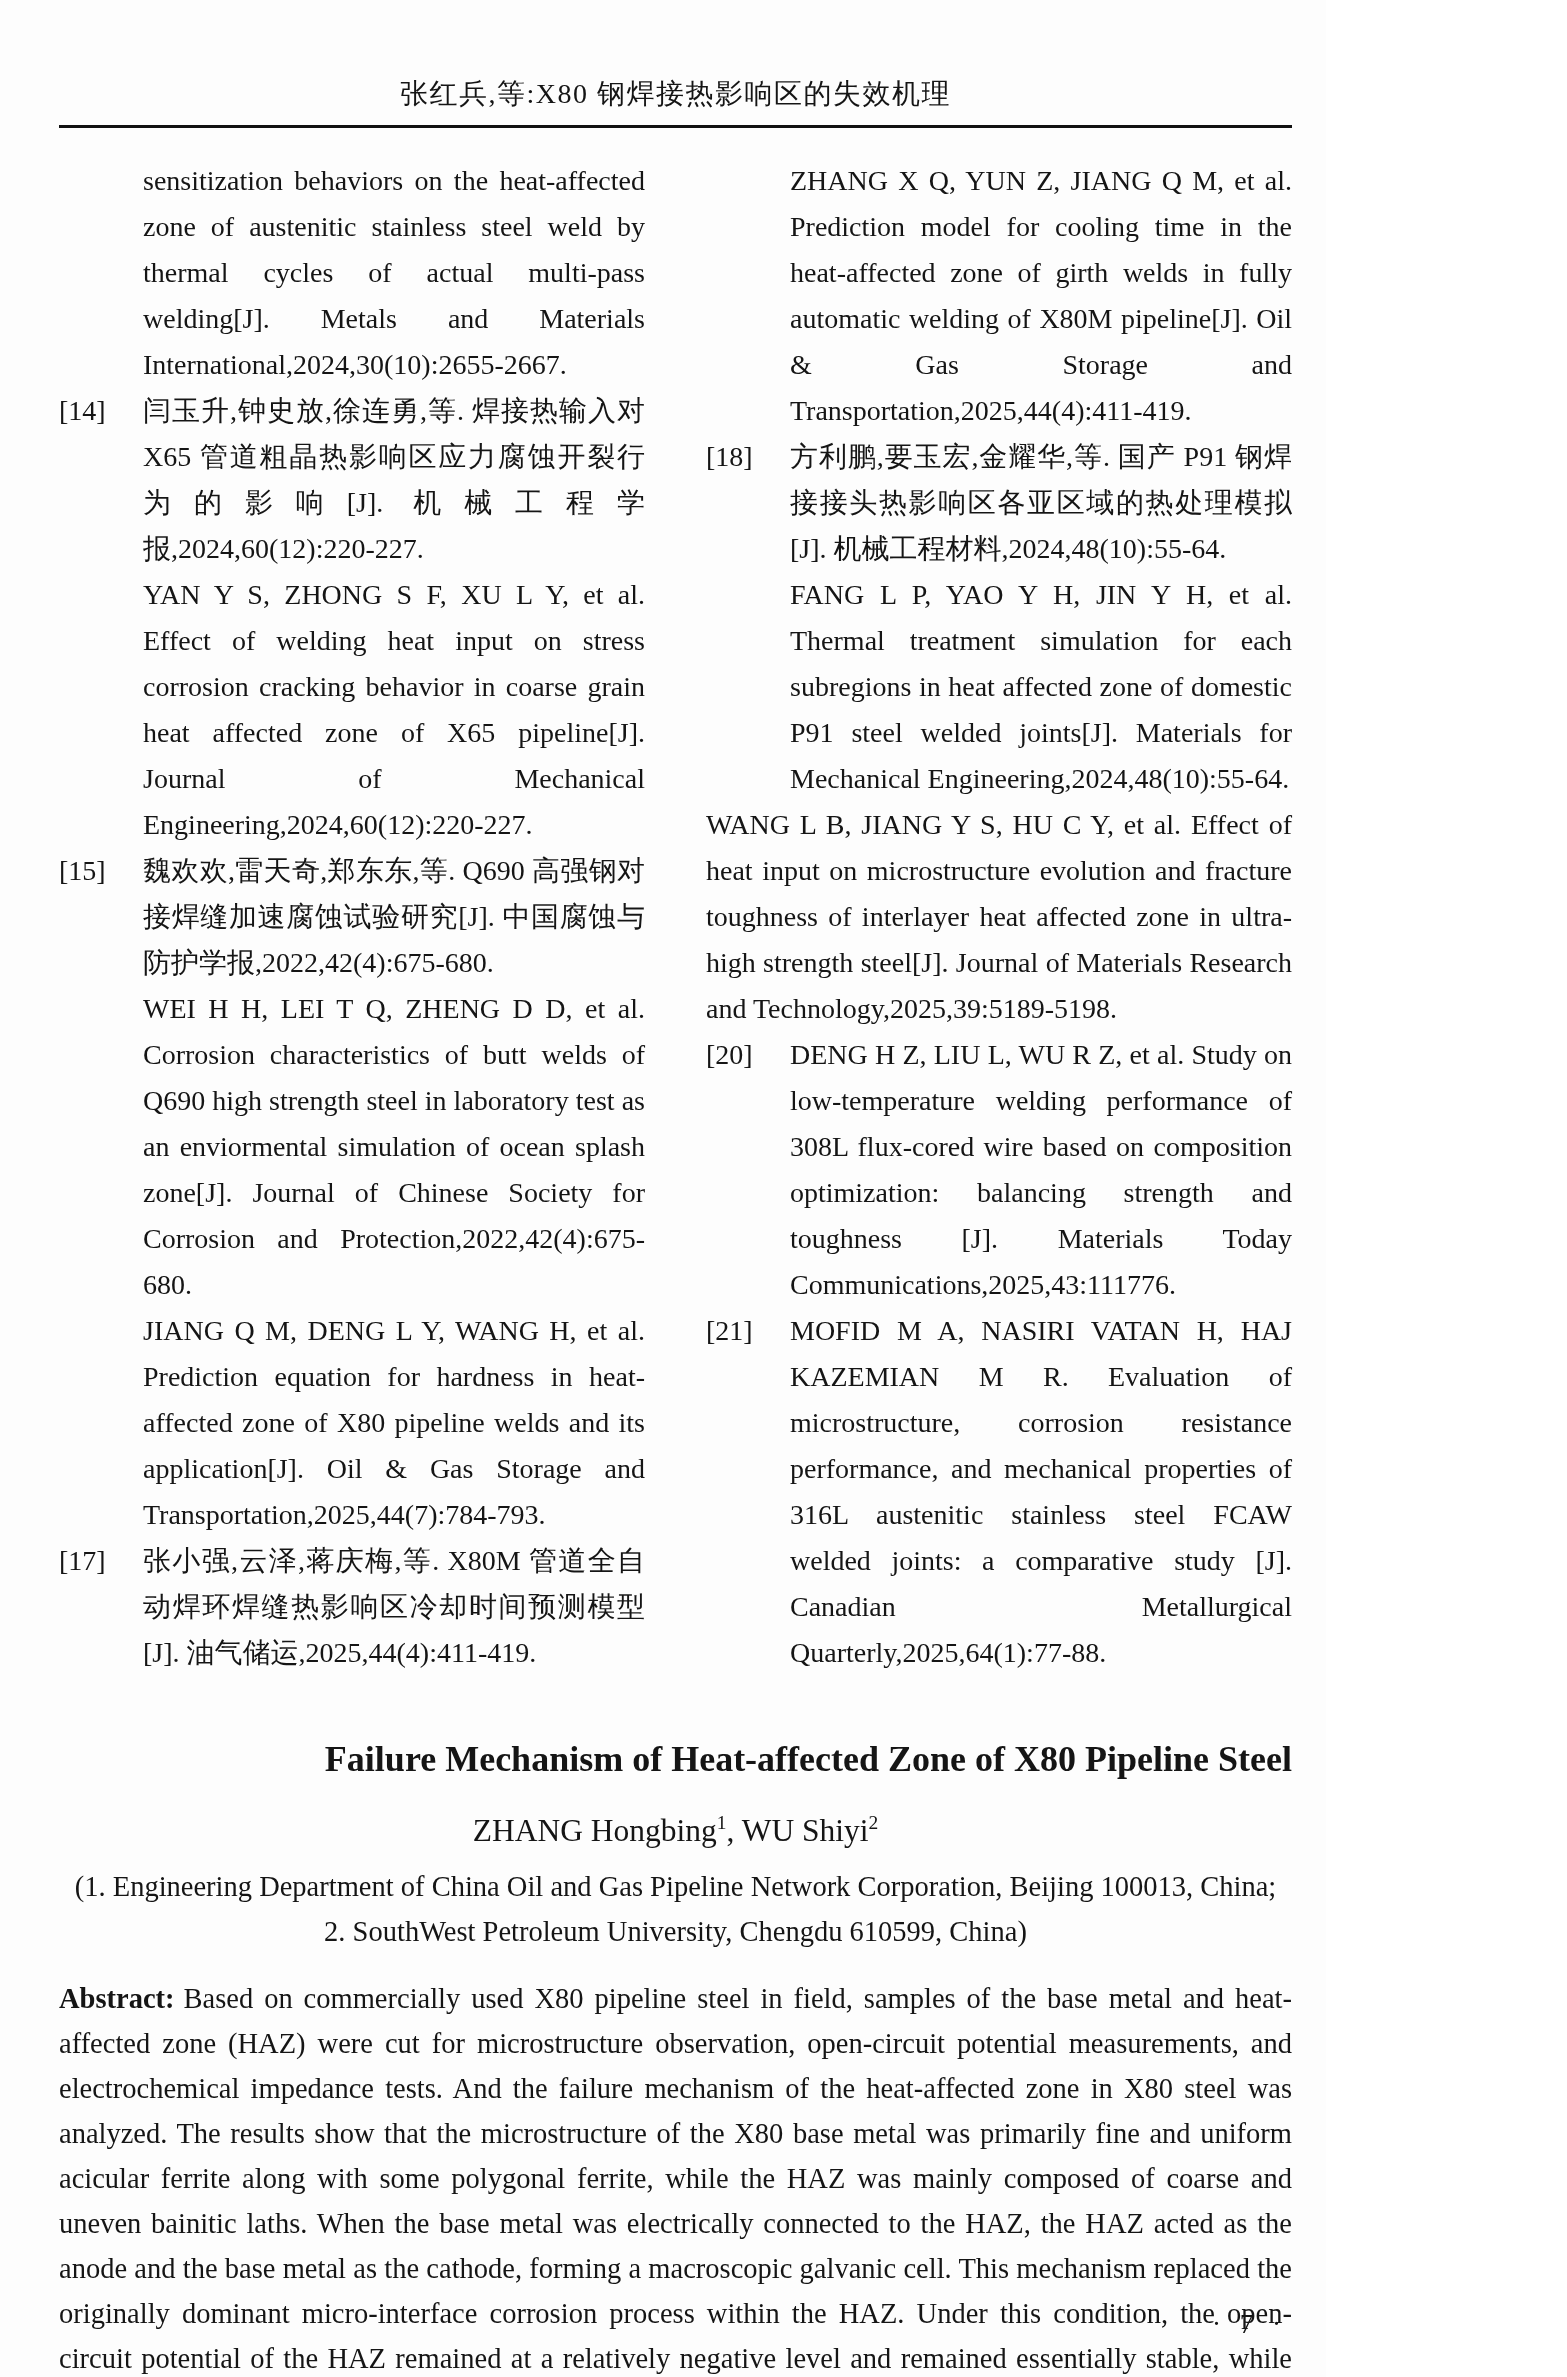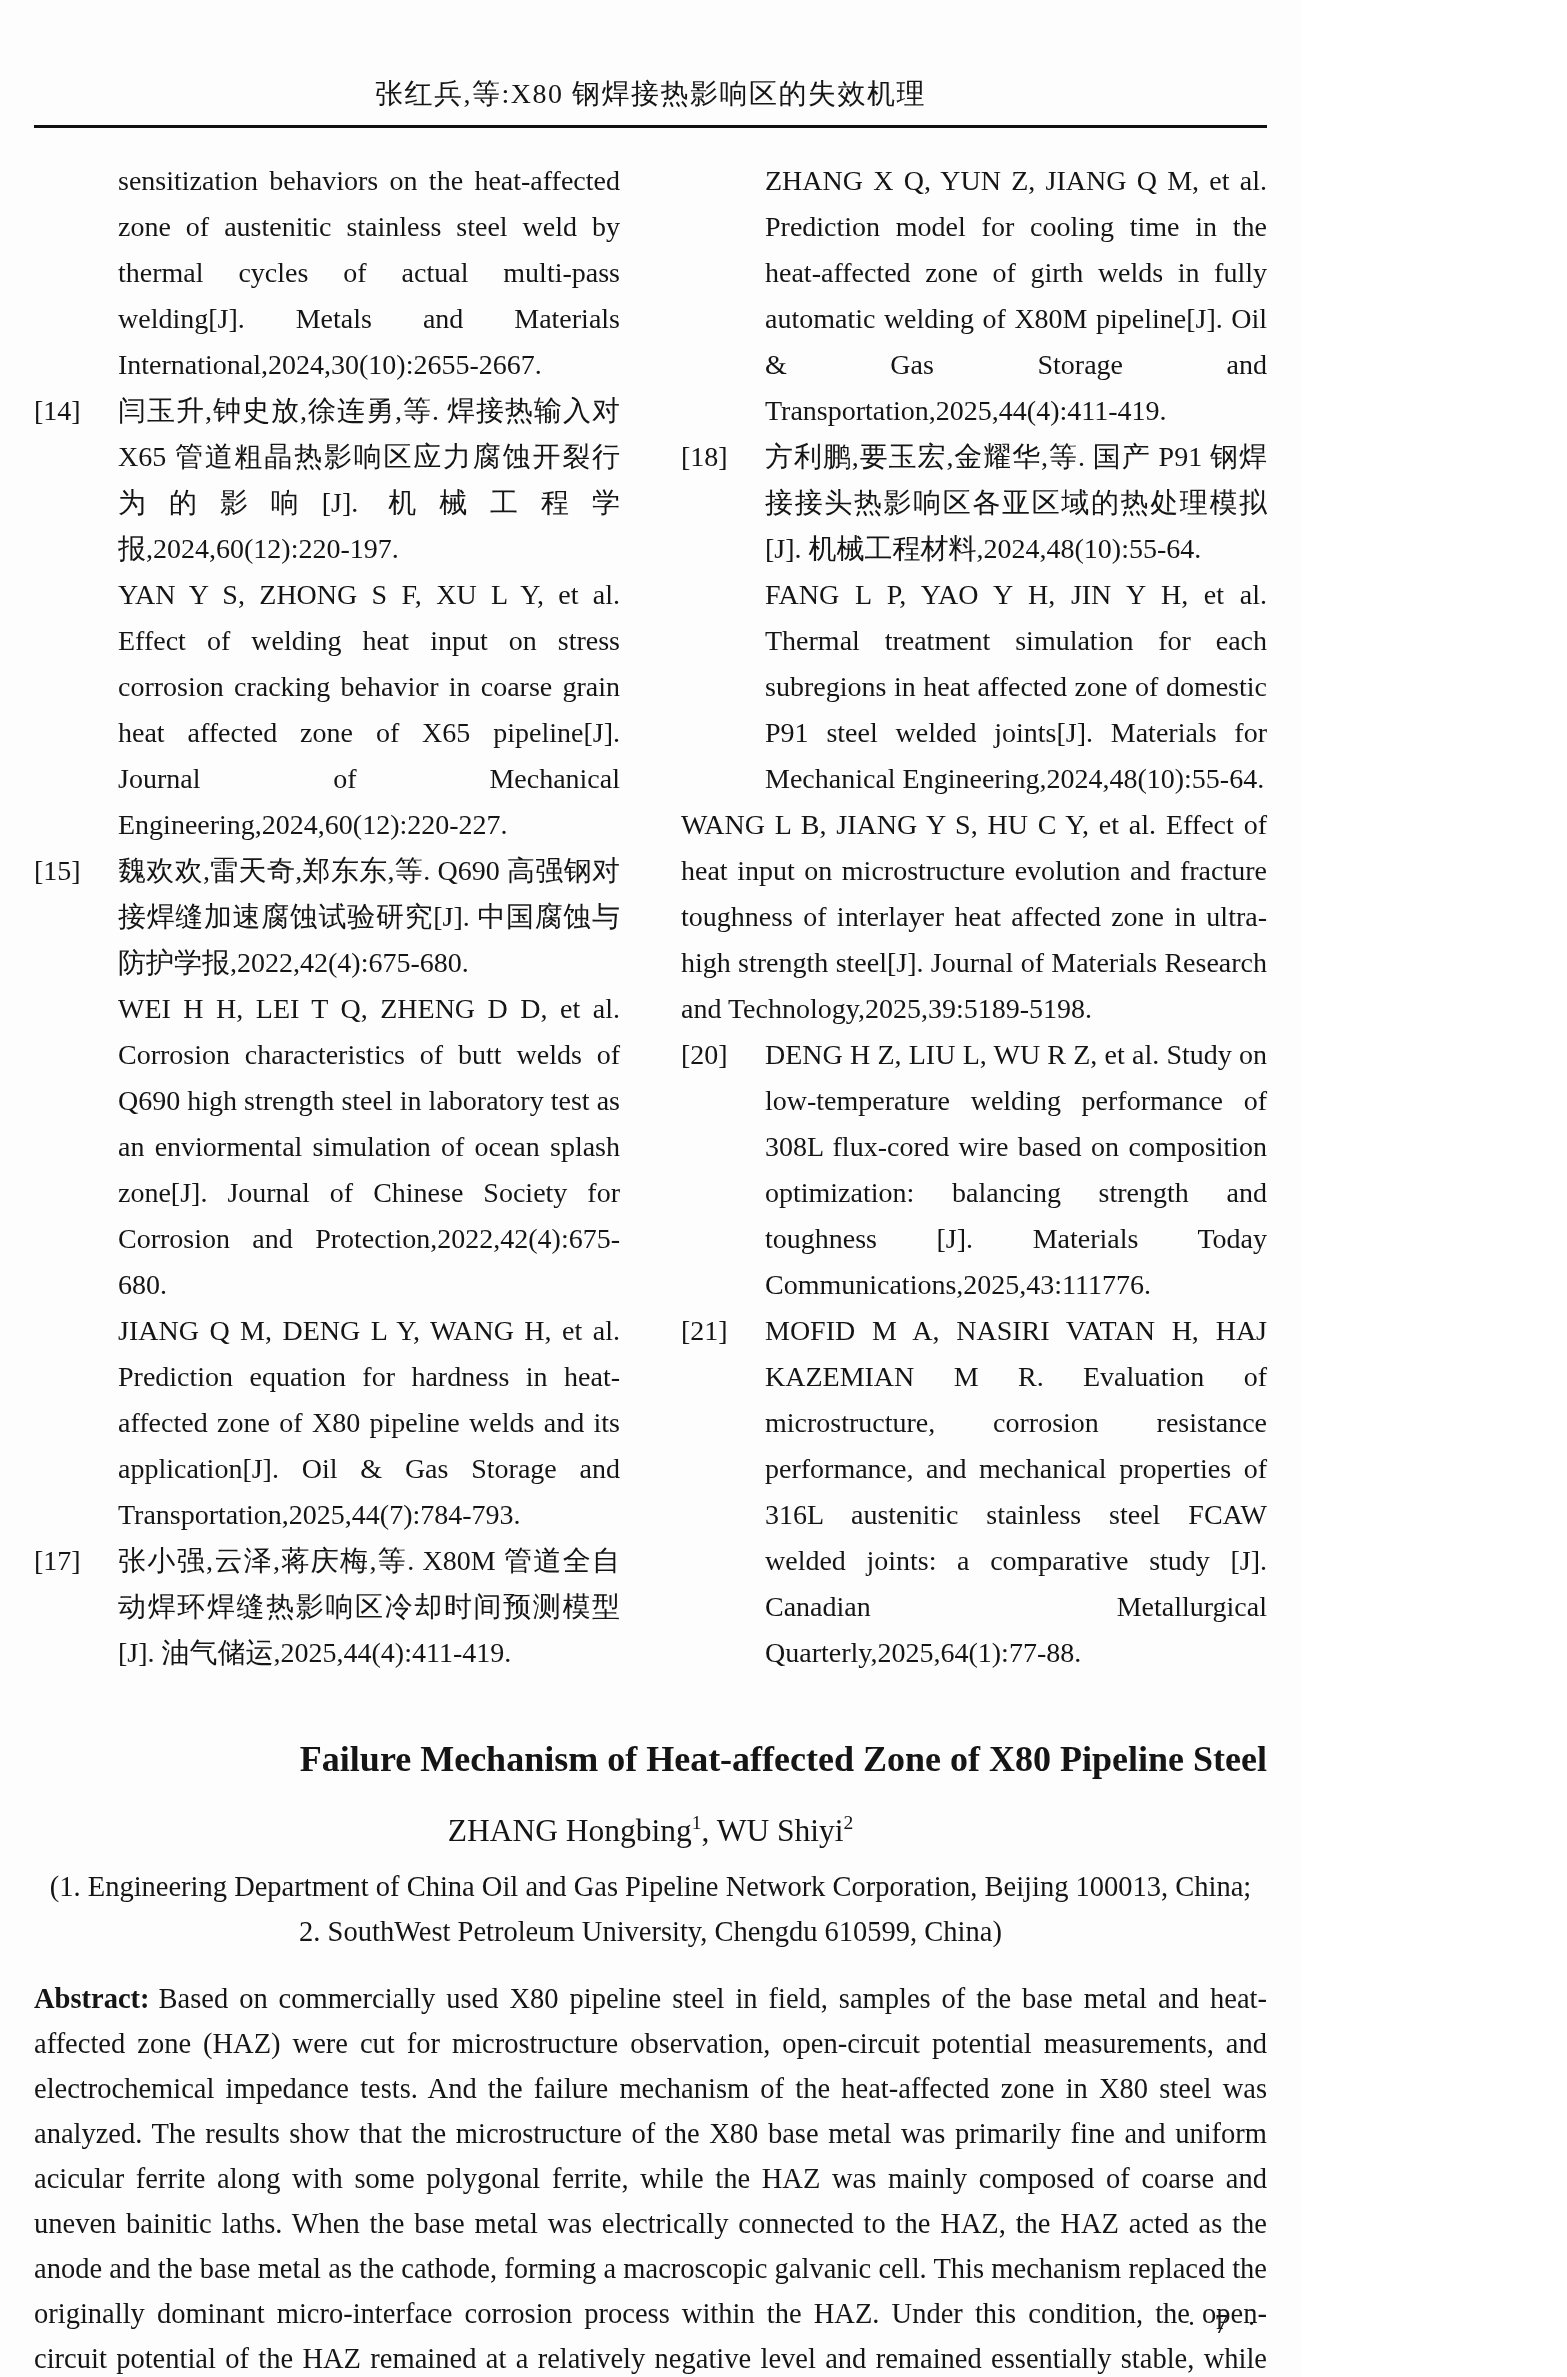--- a/index.html
+++ b/index.html
@@ -4,20 +4,21 @@
 <style>
   html, body { margin: 0; padding: 0; background: #ffffff; }
   .page {
     position: relative;
     width: 1301px;
     height: 2377px;
     background: #fdfdfd;
     color: #151515;
     font-family: "Liberation Serif", "DejaVu Serif", serif;
     overflow: hidden;
+    padding-left: 25px;
   }
   .running-head {
     padding-top: 75px;
     text-align: center;
     font-size: 28px;
     letter-spacing: 1.5px;
   }
   .head-rule {
     margin: 12px 34px 0 34px;
     border-top: 3px solid #111;
@@ -89,21 +90,21 @@
   <div class="head-rule"></div>
 
   <div class="refs">
     <div class="ref-col" id="refs-left">
         <div class="ref-entry">
           <span class="ref-num"></span>
           <div class="ref-text">sensitization behaviors on the heat-affected zone of austenitic stainless steel weld by thermal cycles of actual multi-pass welding[J]. Metals and Materials International,2024,30(10):2655-2667.</div>
         </div>
         <div class="ref-entry">
           <span class="ref-num">[14]</span>
-          <div class="ref-text">闫玉升,钟史放,徐连勇,等. 焊接热输入对 X65 管道粗晶热影响区应力腐蚀开裂行为的影响[J]. 机械工程学报,2024,60(12):220-197.</div>
+          <div class="ref-text">闫玉升,钟史放,徐连勇,等. 焊接热输入对 X65 管道粗晶热影响区应力腐蚀开裂行为的影响[J]. 机械工程学报,2024,60(12):220-227.</div>
         </div>
         <div class="ref-entry">
           <span class="ref-num"></span>
           <div class="ref-text">YAN Y S, ZHONG S F, XU L Y, et al. Effect of welding heat input on stress corrosion cracking behavior in coarse grain heat affected zone of X65 pipeline[J]. Journal of Mechanical Engineering,2024,60(12):220-227.</div>
         </div>
         <div class="ref-entry">
           <span class="ref-num">[15]</span>
           <div class="ref-text">魏欢欢,雷天奇,郑东东,等. Q690 高强钢对接焊缝加速腐蚀试验研究[J]. 中国腐蚀与防护学报,2022,42(4):675-680.</div>
         </div>
         <div class="ref-entry">

